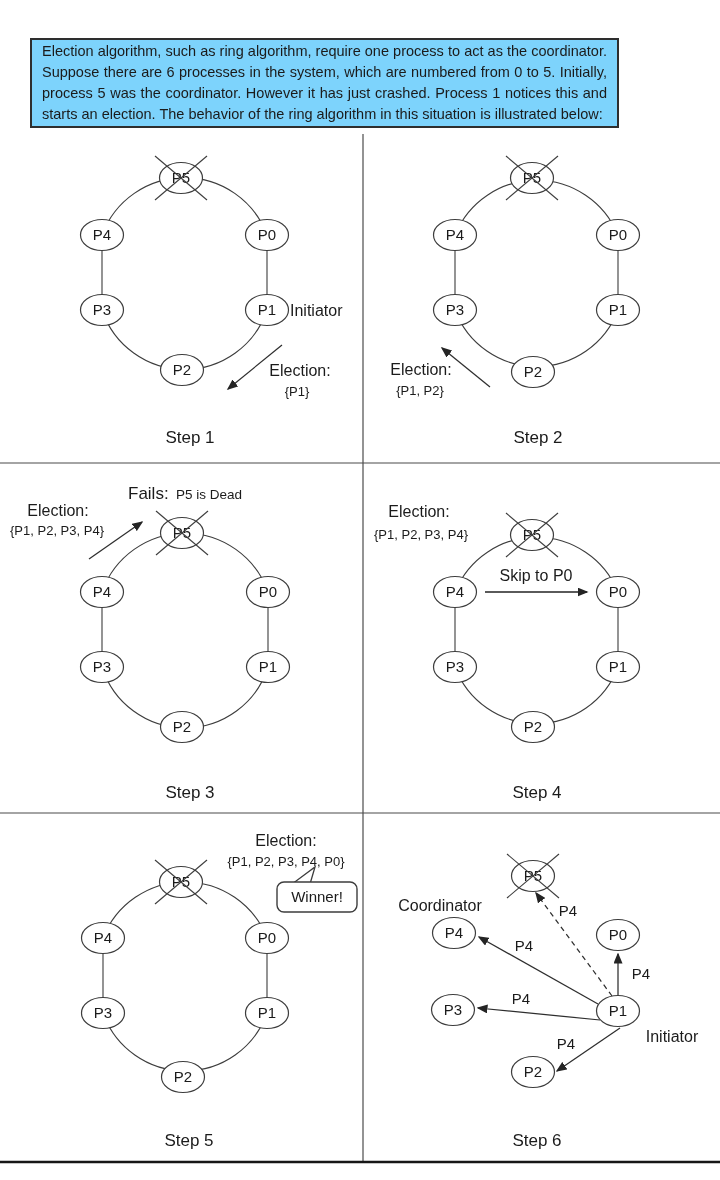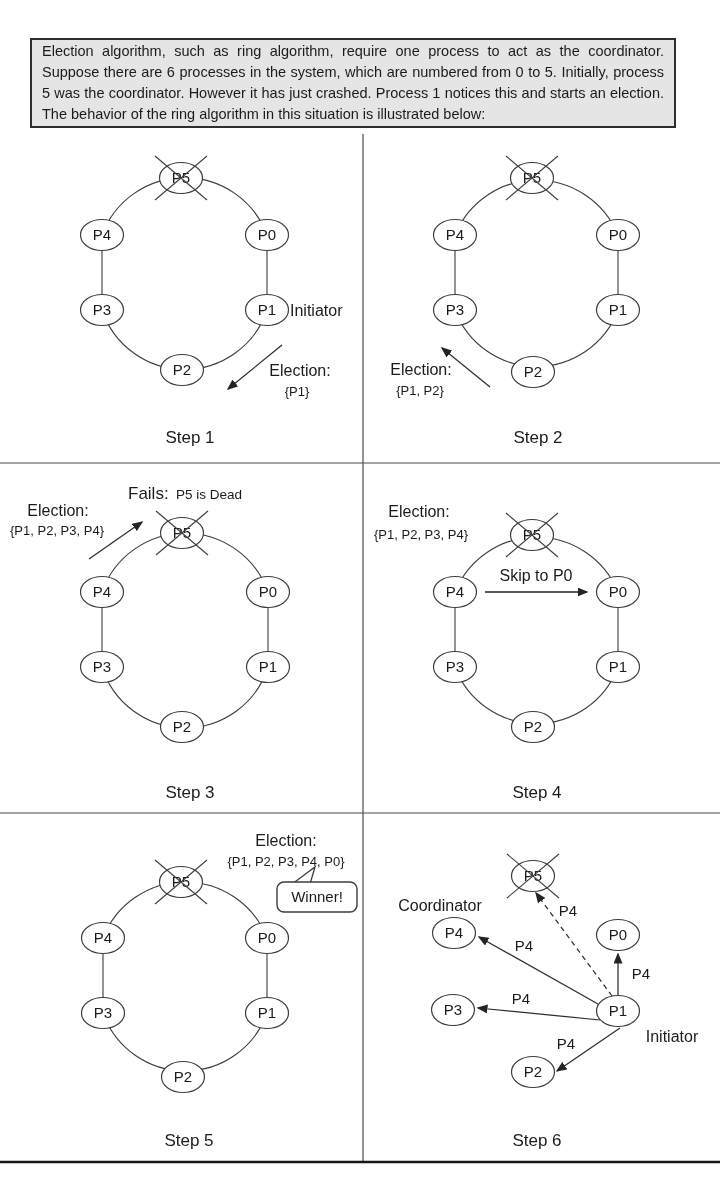--- a/index.html
+++ b/index.html
@@ -1,19 +1,19 @@
 <!DOCTYPE html>
 <html><head>
 <meta charset="utf-8">
 <style>
   html,body{margin:0;padding:0;background:#ffffff;}
   .page{position:relative;width:720px;height:1180px;background:#ffffff;overflow:hidden;
         font-family:"Liberation Sans",sans-serif;color:#1b1b1b;}
-  .intro{position:absolute;left:30px;top:38px;width:646px;box-sizing:border-box;
-         border:2px solid #2e2e2e;padding:1px 10px;background:#e5e5e5;z-index:2;}
+  .intro{position:absolute;left:30px;top:38px;width:589px;box-sizing:border-box;
+         border:2px solid #2e2e2e;padding:1px 10px;background:#7dd3fc;z-index:2;}
   .intro p{margin:0;font-size:14.5px;line-height:21px;text-align:justify;color:#1b1b1b;}
   svg.canvas{position:absolute;left:0;top:0;z-index:1;}
   svg text{font-family:"Liberation Sans",sans-serif;fill:#1b1b1b;}
   .divider{stroke:#4b4b4b;stroke-width:1.2;}
   .bottom-border{stroke:#161616;stroke-width:2.5;}
 </style>
 </head>
 <body>
 
 <div class="page">

